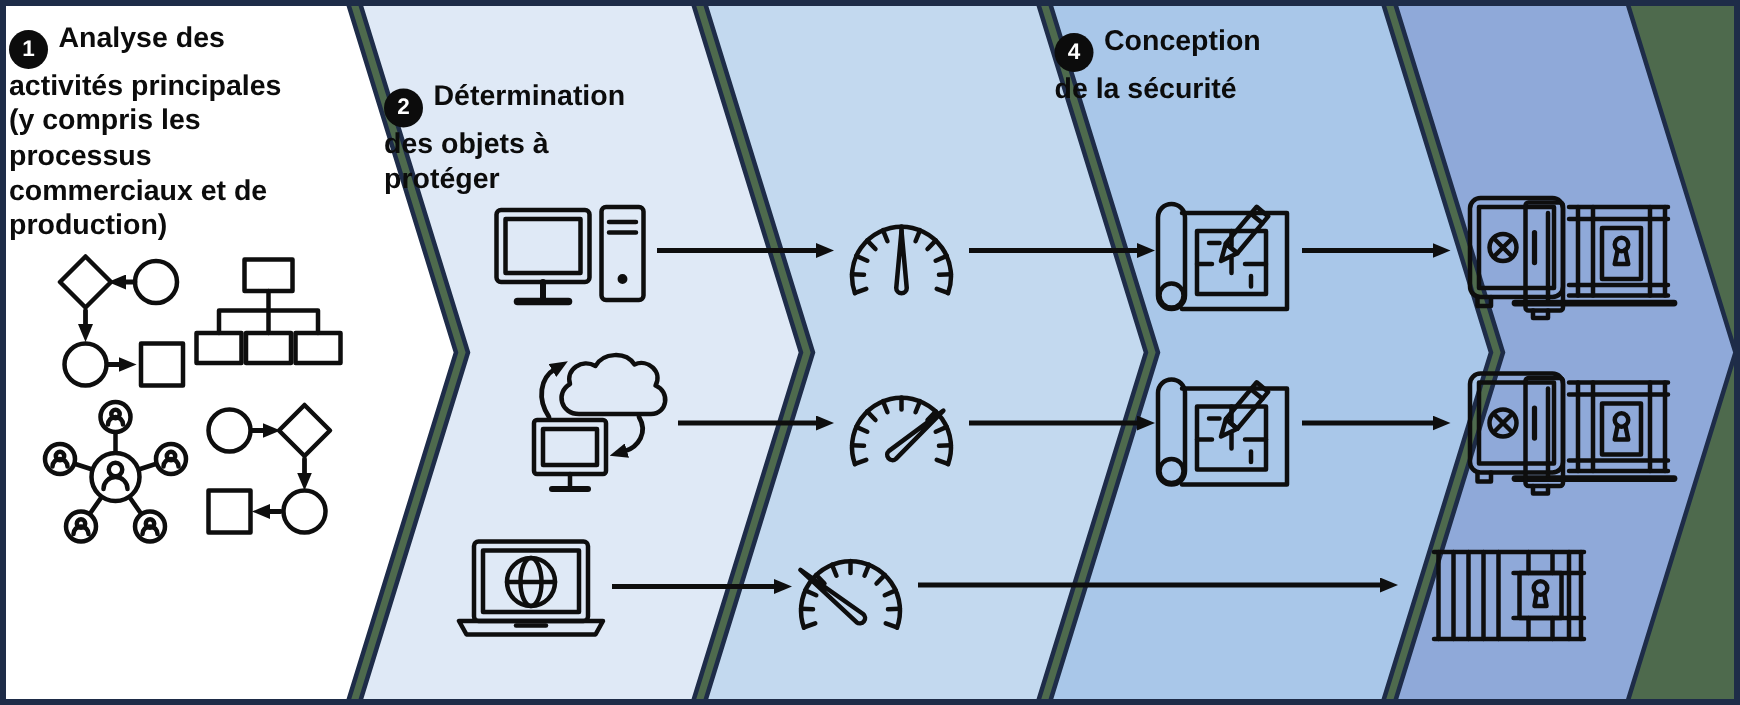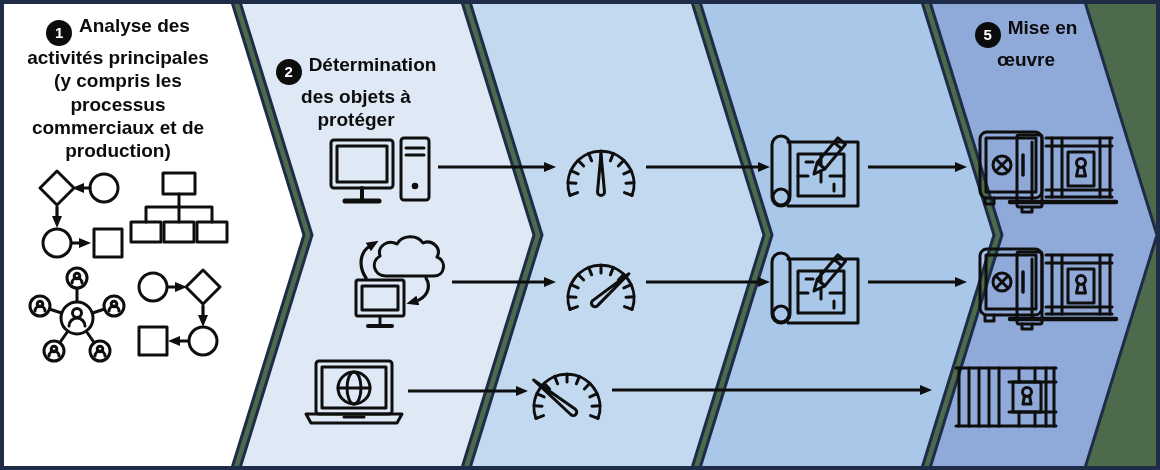--- a/index.html
+++ b/index.html
@@ -5,21 +5,21 @@
   html,body{margin:0;padding:0;background:#888;}
   .fig{
     position:relative;width:1160px;height:470px;overflow:hidden;
     font-family:"Liberation Sans",sans-serif;
   }
   .fig svg.diagram{position:absolute;inset:0;display:block;}
   .ln{fill:none;stroke:#0e0e0e;stroke-width:3;stroke-linecap:round;stroke-linejoin:round;}
   .chev{stroke:#1e2c48;stroke-width:3;stroke-linejoin:miter;}
   .ar{fill:none;stroke:#0e0e0e;stroke-width:3.2;marker-end:url(#ah);}
   .step-header{
-    position:absolute;text-align:center;font-weight:bold;
+    position:absolute;text-align:left;font-weight:bold;
     font-size:19px;line-height:1.22;color:#0c0c0c;z-index:2;
   }
   .step-header .title{white-space:pre-line;}
   .badge{
     display:inline-flex;width:26px;height:26px;border-radius:50%;
     background:#0c0c0c;color:#ffffff;align-items:center;justify-content:center;
     font-size:15px;font-weight:bold;margin-right:7px;vertical-align:-6px;
   }
 </style>
 </head>
@@ -218,18 +218,18 @@
 (y compris les
 processus
 commerciaux et de
 production)</span>
   </div>
   <div class="step-header" style="left:256px;top:16px;width:200px;margin-top:37px;">
     <span class="badge">2</span><span class="title">Détermination
 des objets à
 protéger</span>
   </div>
-  <div class="step-header" style="left:926px;top:16px;width:200px;">
-    <span class="badge">5</span><span class="title">Mise en
-œuvre</span>
+  <div class="step-header" style="left:703px;top:16px;width:200px;">
+    <span class="badge">4</span><span class="title">Conception
+de la sécurité</span>
   </div>
 
 </div>
 
 </body></html>

